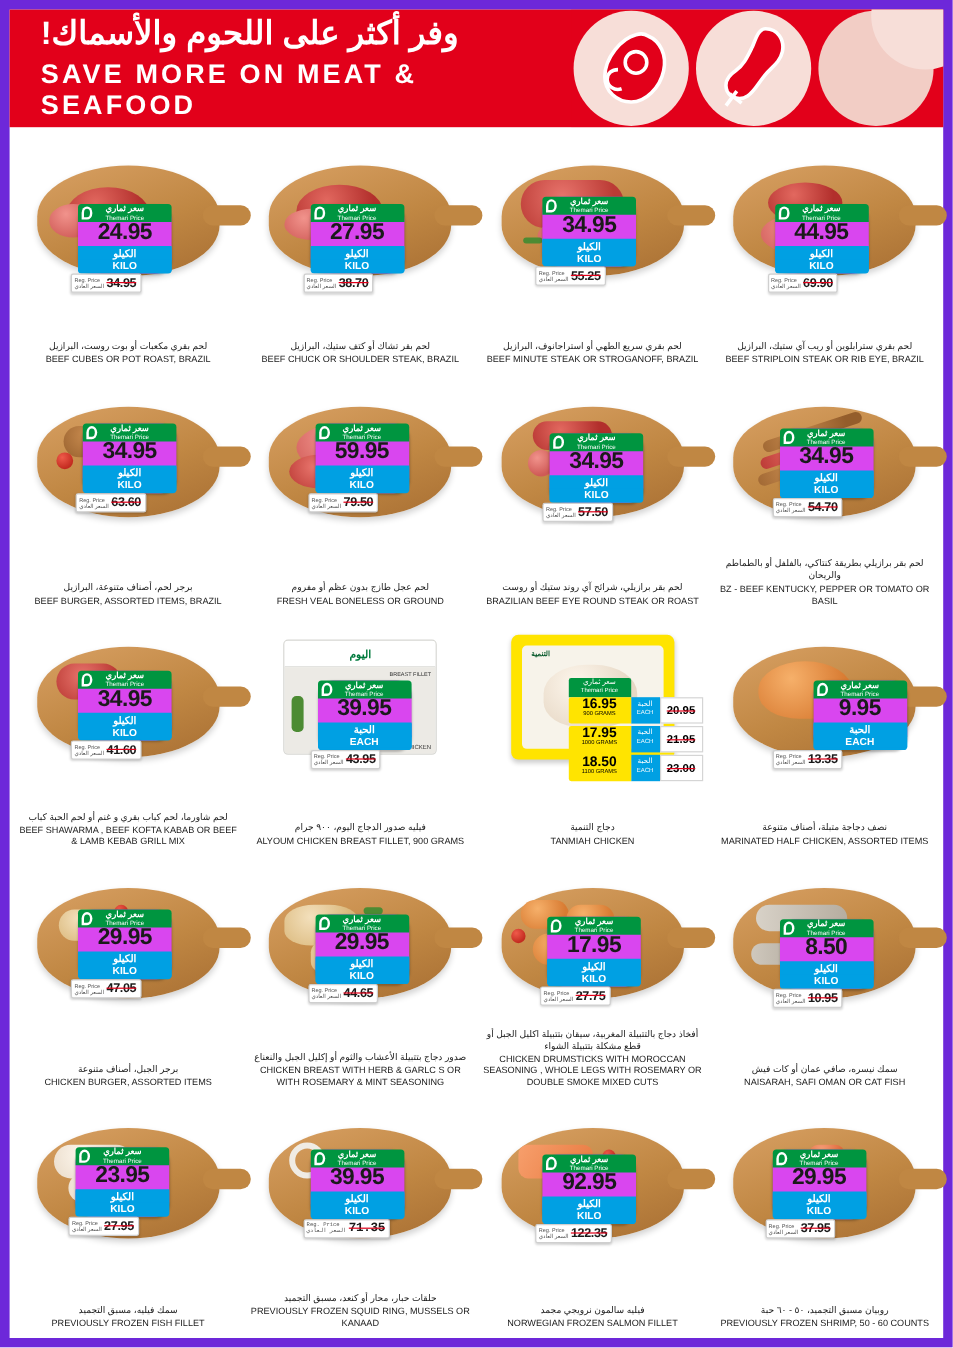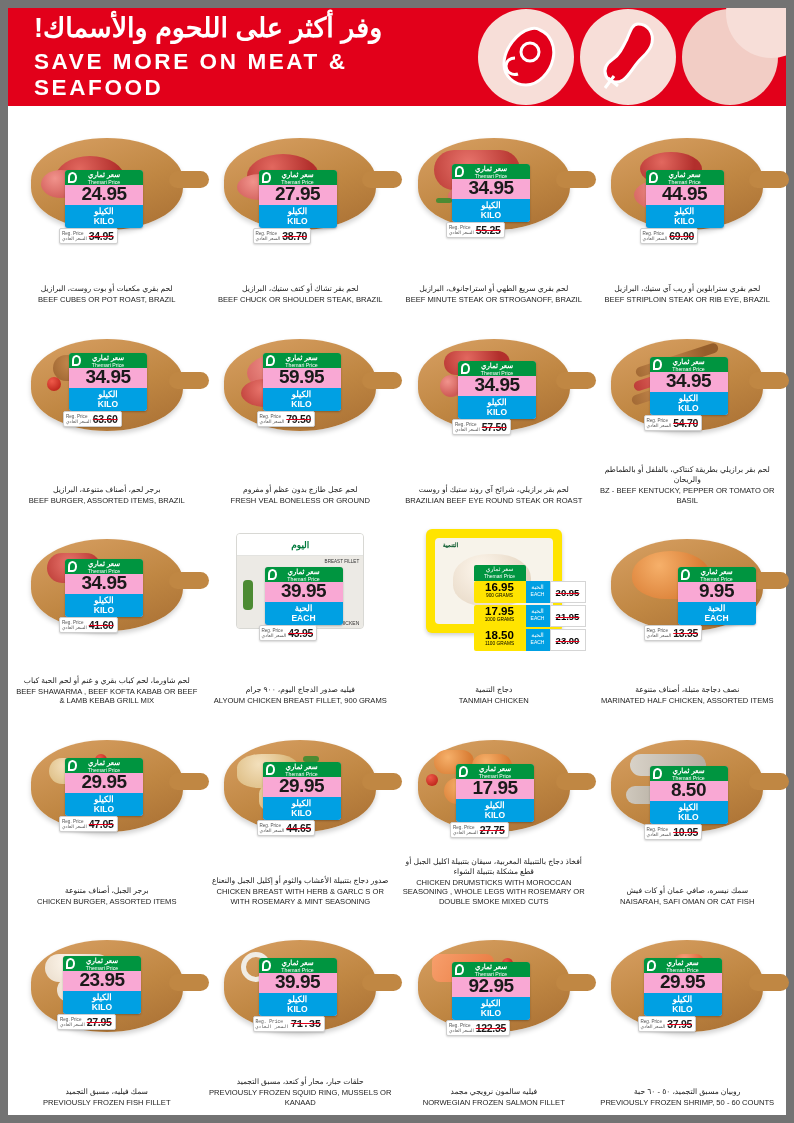--- a/index.html
+++ b/index.html
@@ -5,21 +5,21 @@
   * { box-sizing: border-box; margin: 0; padding: 0; }
   body {
     width: 794px; height: 1123px;
     background: #ffffff;
     font-family: "Liberation Sans", sans-serif;
     position: relative;
     overflow: hidden;
   }
   .page {
     width: 794px; height: 1123px;
-    border: 8px solid #737373;
+    border: 8px solid #6d28d9;
     background: #fff;
     position: relative;
     display: flex;
     flex-direction: column;
   }
   
   .header {
     height: 98px;
     background: #e2001a;
     display: flex;
@@ -126,22 +126,22 @@
   .f-white { background: radial-gradient(circle at 35% 30%, #fdf6ec, #e6d7c4 75%); }
   .f-orange{ background: radial-gradient(circle at 35% 30%, #f6b06a, #d87b32 75%); }
   .f-salmon{ background: linear-gradient(120deg,#f79f6c,#e8793f); border-radius:8px;}
   .f-shrimp{ background: radial-gradient(circle at 35% 30%, #f7a07a, #e06b3d 75%); }
   .f-green { background: #4c8b33; border-radius: 3px; }
   .f-tom   { background: radial-gradient(circle at 35% 30%, #ef5a4a, #c32b20 70%); }
   
   .tag {
     position: absolute;
     width: 78px;
-    background: #f9a8d4;
-    border-radius: 3px;
+    background: #d946ef;
+    border-radius: 13px;
     z-index: 5;
     padding: 14px 2px 4px 2px;
     text-align: center;
     box-shadow: 0 1px 2px rgba(0,0,0,0.25);
   }
   .tag-head {
     position: absolute;
     top: 0; left: 0; right: 0;
     height: 15px;
     background: #009540;

